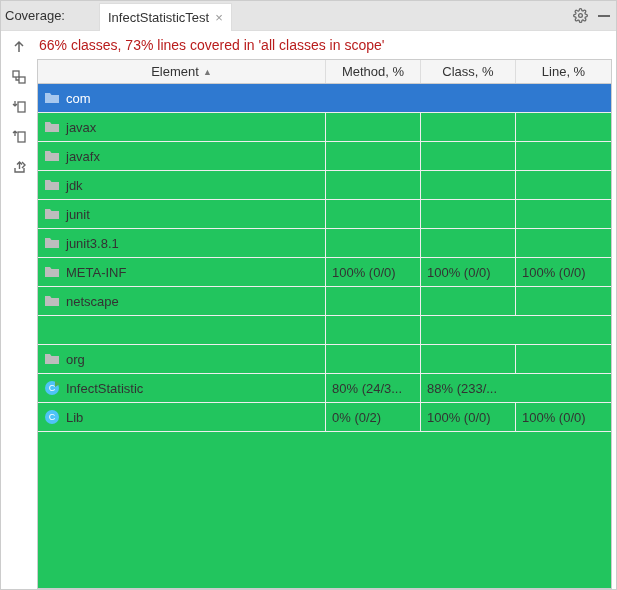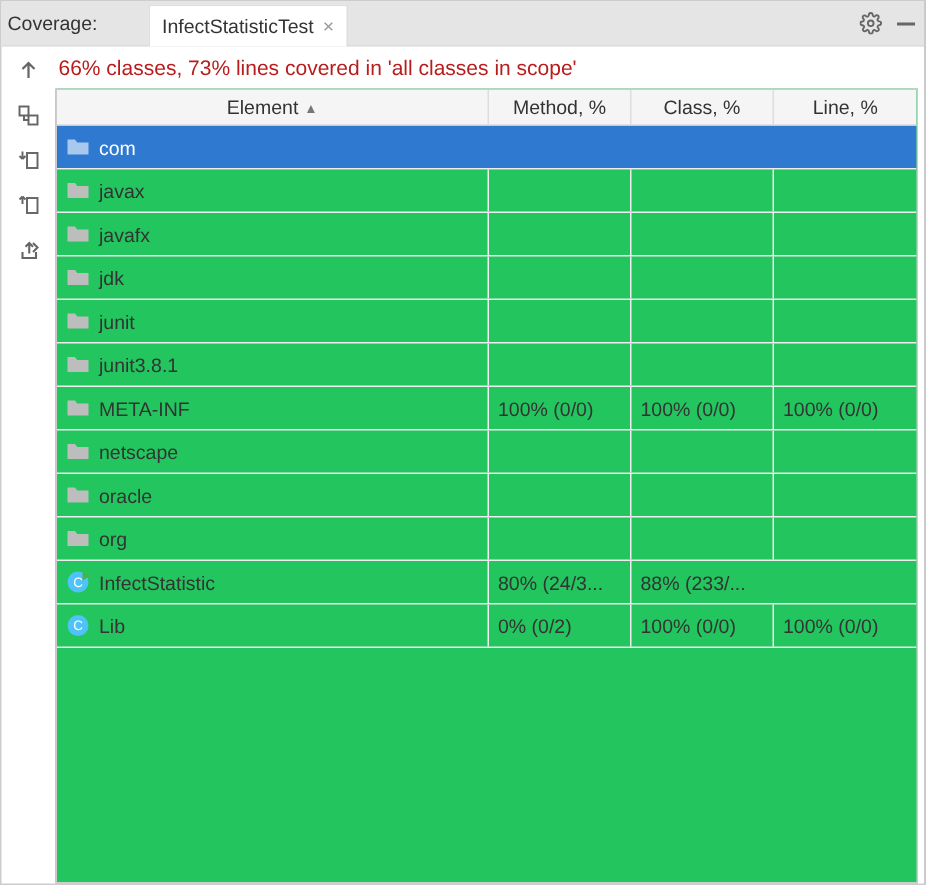--- a/index.html
+++ b/index.html
@@ -302,28 +302,20 @@
                   <path fill="#bdbdbd" d="M1 3h5l1.5 2H15v8H1z"></path>
                 </svg>
               </span>
               <span>netscape</span>
             </div>
             <div class="td"></div>
             <div class="td"></div>
             <div class="td"></div>
           </div>
           <div class="trow">
-            <div class="td td-name">
-              <span class="icon-box">
-                <svg width="16" height="16" viewBox="0 0 16 16">
-                  <path fill="#bdbdbd" d="M1 3h5l1.5 2H15v8H1z"></path>
-                </svg>
-              </span>
-              <span>oracle</span>
-            </div>
             <div class="td"></div>
             <div class="td"></div>
             <div class="td"></div>
           </div>
           <div class="trow">
             <div class="td td-name">
               <span class="icon-box">
                 <svg width="16" height="16" viewBox="0 0 16 16">
                   <path fill="#bdbdbd" d="M1 3h5l1.5 2H15v8H1z"></path>
                 </svg>

